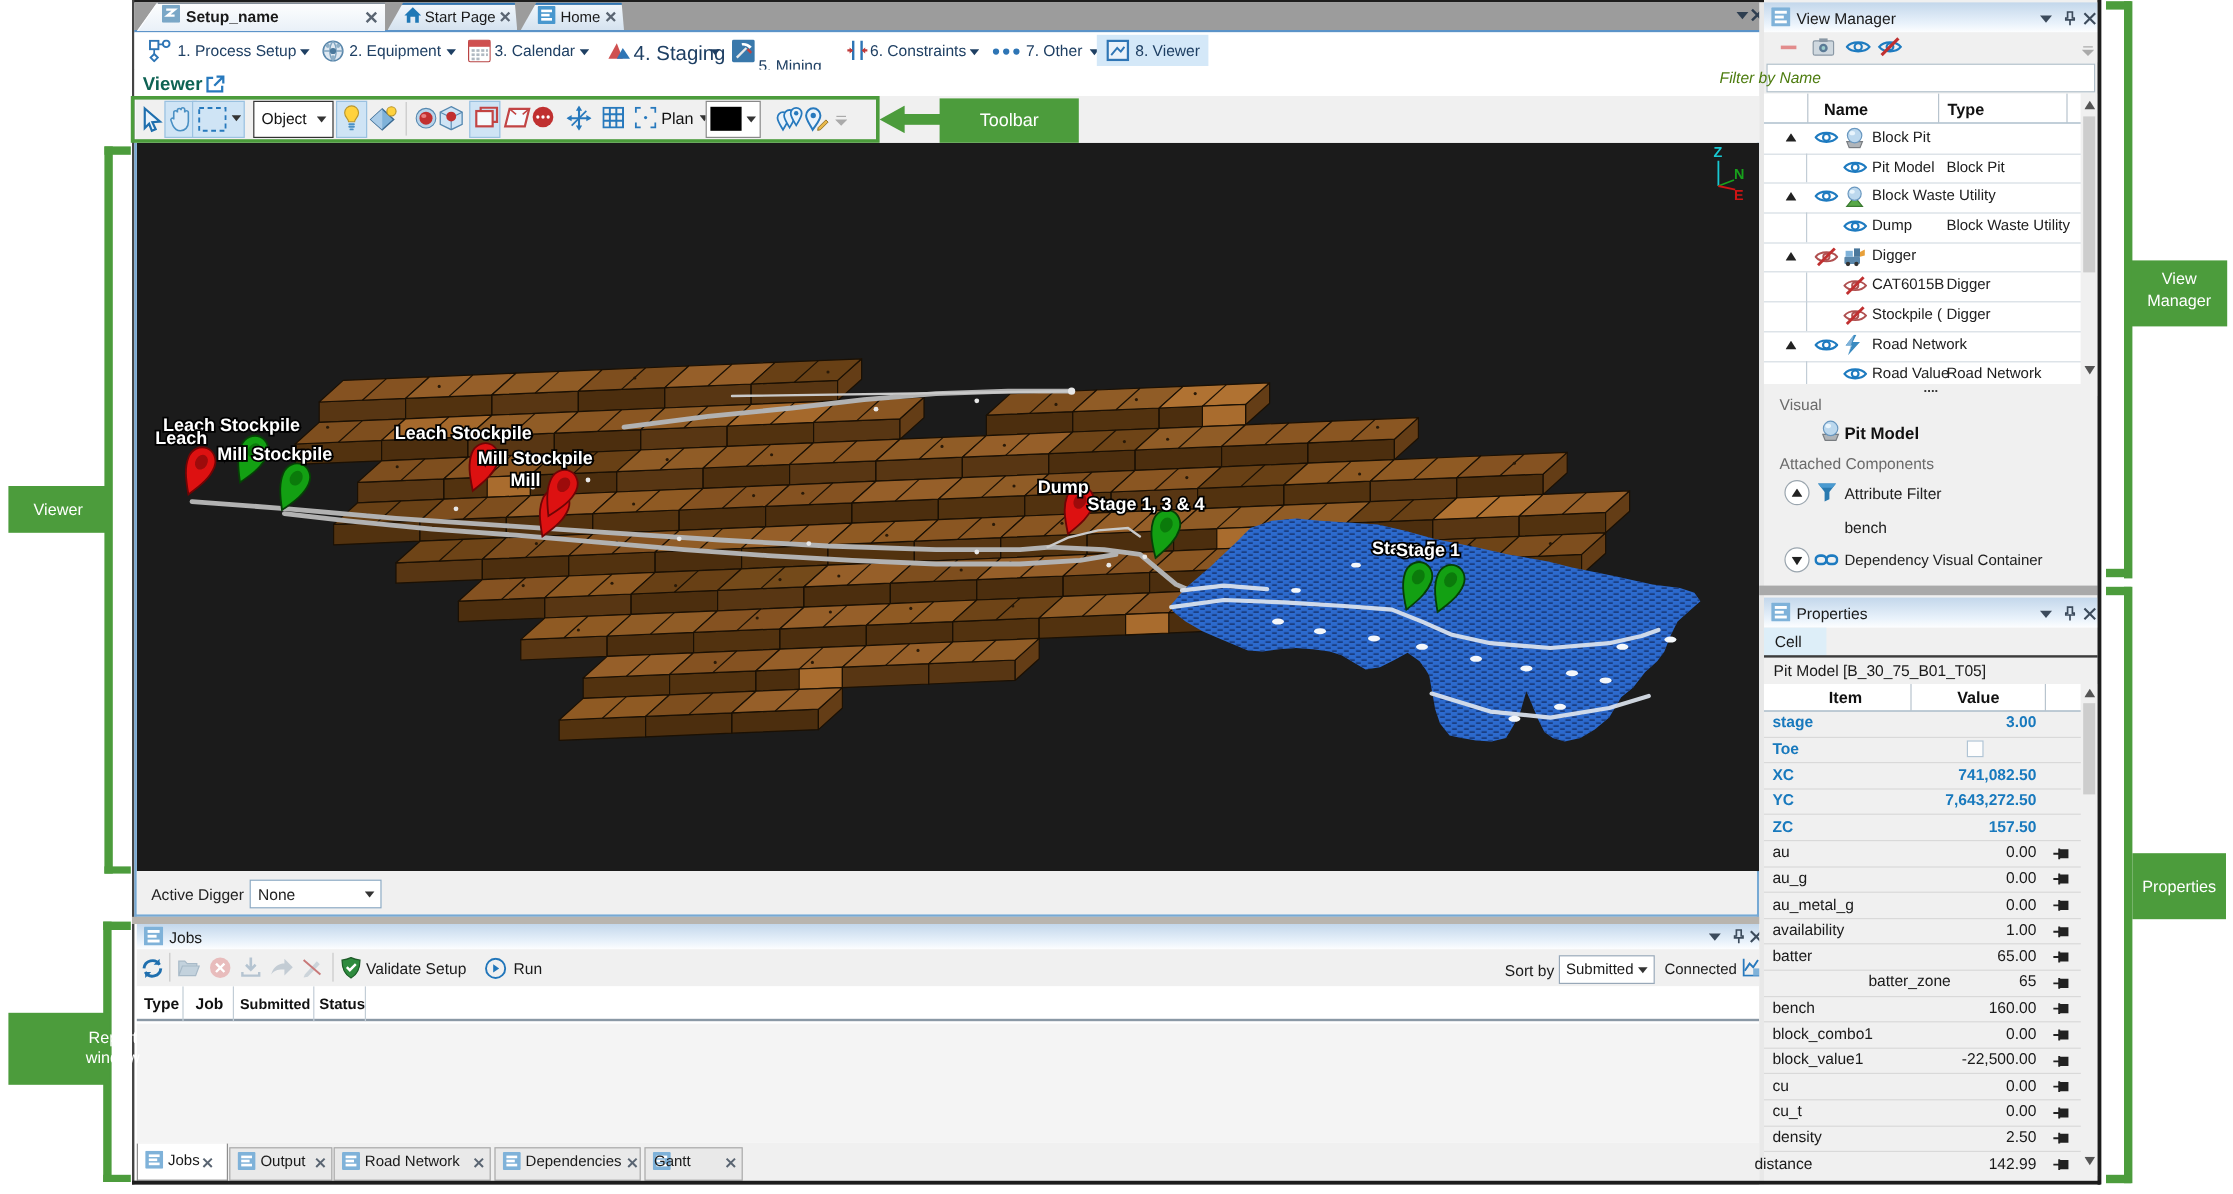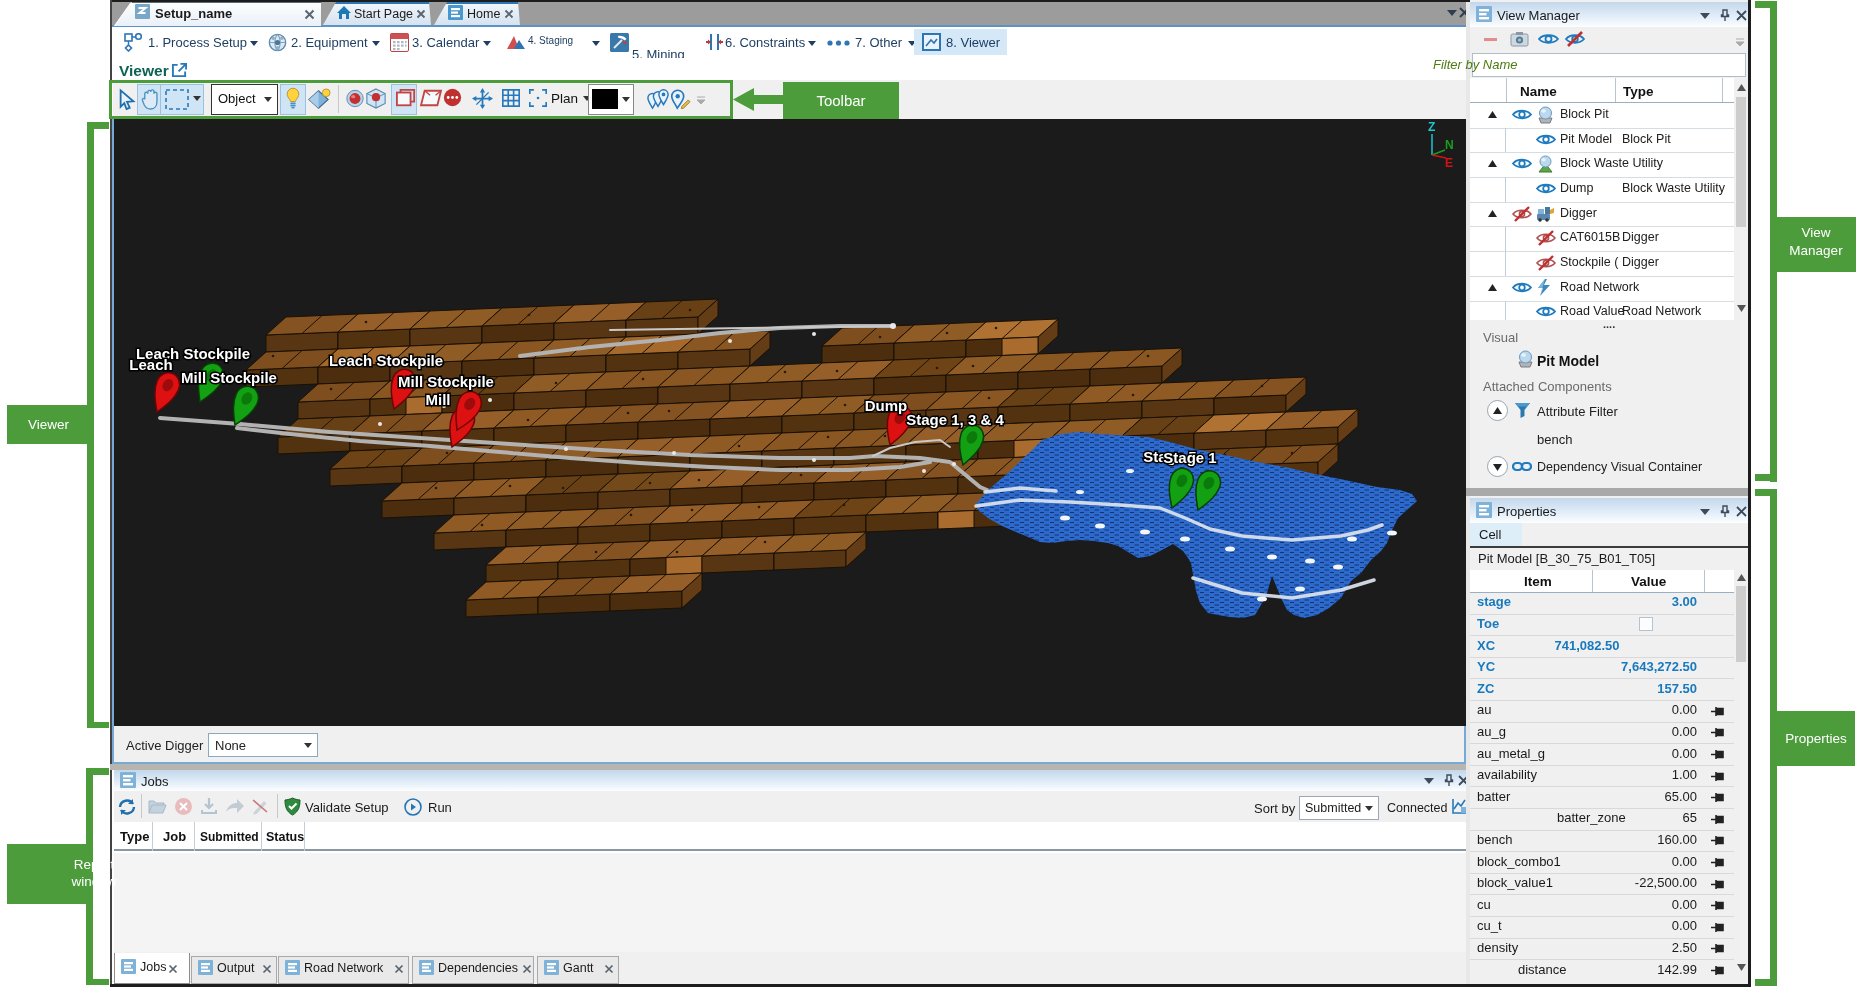--- a/index.html
+++ b/index.html
@@ -94,21 +94,21 @@
       </g>
     </svg>
 <div class="txt" style="left:412px;top:35px;font-size:13px;color:#1e3f63;font-weight:normal;">3. Calendar</div>
 <svg class="abs" style="left:483px;top:40px" width="9" height="7">
       <path d="M0,1 h8 l-4,5 z" fill="#1e3f63"></path>
     </svg>
 <svg class="abs" style="left:506px;top:34px" width="20" height="17" viewBox="0 0 20 17">
 <path d="M1,15 L8,2 L13,15 Z" fill="#cf5050"></path>
 <path d="M8,15 L13,6 L19,15 Z" fill="#2e75b5"></path>
     </svg>
-<div class="txt" style="left:528px;top:35px;font-size:10px;color:#1e3f63;font-weight:normal;">4. Staging</div>
+<div class="txt" style="left:528px;top:35px;font-size:17px;color:#1e3f63;font-weight:normal;">4. Staging</div>
 <svg class="abs" style="left:592px;top:40px" width="9" height="7">
       <path d="M0,1 h8 l-4,5 z" fill="#1e3f63"></path>
     </svg>
 <svg class="abs" style="left:610px;top:33px" width="19" height="19" viewBox="0 0 19 19">
 <rect width="19" height="19" rx="1.5" fill="#3978ab"></rect>
 <path d="M4,15 L12,7" stroke="#e8e8e8" stroke-width="2"></path>
 <path d="M8,3 C11,2.4 14.5,3.6 16.5,6 L14.5,7.6 C13,5.8 10.6,4.8 8.4,5 Z" fill="#fff"></path>
 <path d="M13,8 l3,3" stroke="#c04040" stroke-width="2"></path>
     </svg>
 <div class="txt" style="left:632px;top:35px;font-size:13px;color:#1e3f63;font-weight:normal;margin-top:12px;">5. Mining</div>
@@ -871,21 +871,21 @@
       <rect x="3" y="9.8" width="9" height="2.2" fill="#fff"></rect>
     </svg>
 <div class="txt" style="left:438px;top:961px;font-size:12.5px;color:#1a1a1a;font-weight:normal;">Dependencies</div>
 <div class="abs" style="left:537px;top:956px;width:82px;height:28px;background:#e9e9e9;border:1px solid #a9a9a9;"></div>
 <svg class="abs" style="left:544px;top:960px" width="15" height="15">
       <rect width="15" height="15" rx="1" fill="#7fb2d9"></rect>
       <rect x="3" y="3" width="9" height="2.2" fill="#fff"></rect>
       <rect x="3" y="6.4" width="7" height="2.2" fill="#fff"></rect>
       <rect x="3" y="9.8" width="9" height="2.2" fill="#fff"></rect>
     </svg>
-<div class="txt" style="left:563px;top:961px;font-size:12.5px;color:#1a1a1a;font-weight:normal;">Gantt</div>
+<div class="txt" style="left:545px;top:961px;font-size:12.5px;color:#1a1a1a;font-weight:normal;">Gantt</div>
 <svg class="abs" style="left:168px;top:964px" width="10" height="10">
       <path d="M1.5,1.5 L8.5,8.5 M8.5,1.5 L1.5,8.5" stroke="#5a6572" stroke-width="1.7"></path>
     </svg>
 <svg class="abs" style="left:262px;top:964px" width="10" height="10">
       <path d="M1.5,1.5 L8.5,8.5 M8.5,1.5 L1.5,8.5" stroke="#5a6572" stroke-width="1.7"></path>
     </svg>
 <svg class="abs" style="left:394px;top:964px" width="10" height="10">
       <path d="M1.5,1.5 L8.5,8.5 M8.5,1.5 L1.5,8.5" stroke="#5a6572" stroke-width="1.7"></path>
     </svg>
 <svg class="abs" style="left:522px;top:964px" width="10" height="10">
@@ -1117,21 +1117,21 @@
 <svg class="abs" style="left:1737px;top:964px" width="9" height="8">
       <path d="M4.5,7 L9,0 H0 Z" fill="#555"></path>
     </svg>
 <div class="txt" style="left:1477px;top:594px;font-size:13px;color:#1879bd;font-weight:bold;">stage</div>
 <div class="txt" style="left:1477px;top:594px;font-size:13px;color:#1879bd;font-weight:bold;width:220px;text-align:right;">3.00</div>
 <div class="abs" style="left:1470px;top:614px;width:264px;height:1px;background:#d9d9d9;"></div>
 <div class="txt" style="left:1477px;top:616px;font-size:13px;color:#1879bd;font-weight:bold;">Toe</div>
 <div class="abs" style="left:1639px;top:617px;width:14px;height:14px;background:#fdfdfd;border:1px solid #b0c4d4;"></div>
 <div class="abs" style="left:1470px;top:635px;width:264px;height:1px;background:#d9d9d9;"></div>
 <div class="txt" style="left:1477px;top:638px;font-size:13px;color:#1879bd;font-weight:bold;">XC</div>
-<div class="txt" style="left:1477px;top:638px;font-size:13px;color:#1879bd;font-weight:bold;width:220px;text-align:center;">741,082.50</div>
+<div class="txt" style="left:1477px;top:638px;font-size:13px;color:#1879bd;font-weight:bold;width:220px;text-align:right;">741,082.50</div>
 <div class="abs" style="left:1470px;top:657px;width:264px;height:1px;background:#d9d9d9;"></div>
 <div class="txt" style="left:1477px;top:659px;font-size:13px;color:#1879bd;font-weight:bold;">YC</div>
 <div class="txt" style="left:1477px;top:659px;font-size:13px;color:#1879bd;font-weight:bold;width:220px;text-align:right;">7,643,272.50</div>
 <div class="abs" style="left:1470px;top:678px;width:264px;height:1px;background:#d9d9d9;"></div>
 <div class="txt" style="left:1477px;top:681px;font-size:13px;color:#1879bd;font-weight:bold;">ZC</div>
 <div class="txt" style="left:1477px;top:681px;font-size:13px;color:#1879bd;font-weight:bold;width:220px;text-align:right;">157.50</div>
 <div class="abs" style="left:1470px;top:700px;width:264px;height:1px;background:#d9d9d9;"></div>
 <div class="txt" style="left:1477px;top:702px;font-size:13px;color:#1a1a1a;font-weight:normal;">au</div>
 <div class="txt" style="left:1477px;top:702px;font-size:13px;color:#1a1a1a;font-weight:normal;width:220px;text-align:right;">0.00</div>
 <svg class="abs" style="left:1711px;top:706px" width="13" height="11" viewBox="0 0 13 11">
@@ -1209,21 +1209,21 @@
       <path d="M5,2.5 h7 v6 h-7 Z" fill="#222"></path>
     </svg>
 <div class="abs" style="left:1470px;top:938px;width:264px;height:1px;background:#d9d9d9;"></div>
 <div class="txt" style="left:1477px;top:940px;font-size:13px;color:#1a1a1a;font-weight:normal;">density</div>
 <div class="txt" style="left:1477px;top:940px;font-size:13px;color:#1a1a1a;font-weight:normal;width:220px;text-align:right;">2.50</div>
 <svg class="abs" style="left:1711px;top:943px" width="13" height="11" viewBox="0 0 13 11">
       <path d="M0,5.5 h5 M5,1 V10 M5,2.5 h7 v6 h-7" stroke="#222" stroke-width="1.6" fill="none"></path>
       <path d="M5,2.5 h7 v6 h-7 Z" fill="#222"></path>
     </svg>
 <div class="abs" style="left:1470px;top:959px;width:264px;height:1px;background:#d9d9d9;"></div>
-<div class="txt" style="left:1518px;top:962px;font-size:13px;color:#1a1a1a;font-weight:normal;">distance</div>
+<div class="txt" style="left:1462px;top:962px;font-size:13px;color:#1a1a1a;font-weight:normal;">distance</div>
 <div class="txt" style="left:1477px;top:962px;font-size:13px;color:#1a1a1a;font-weight:normal;width:220px;text-align:right;">142.99</div>
 <svg class="abs" style="left:1711px;top:965px" width="13" height="11" viewBox="0 0 13 11">
       <path d="M0,5.5 h5 M5,1 V10 M5,2.5 h7 v6 h-7" stroke="#222" stroke-width="1.6" fill="none"></path>
       <path d="M5,2.5 h7 v6 h-7 Z" fill="#222"></path>
     </svg>
 <div class="abs" style="left:110px;top:984px;width:1640px;height:3px;background:#1d1d1d;"></div>
 <div class="abs" style="left:1748px;top:0;width:2.5px;height:987px;background:#1d1d1d;"></div>
 <div class="abs" style="left:109px;top:80px;width:624px;height:39px;border:3.5px solid #4c9c3c;"></div>
 <div class="abs green" style="left:753px;top:95px;width:31px;height:9px;"></div>
 <svg class="abs" style="left:733px;top:88px" width="21" height="23">

